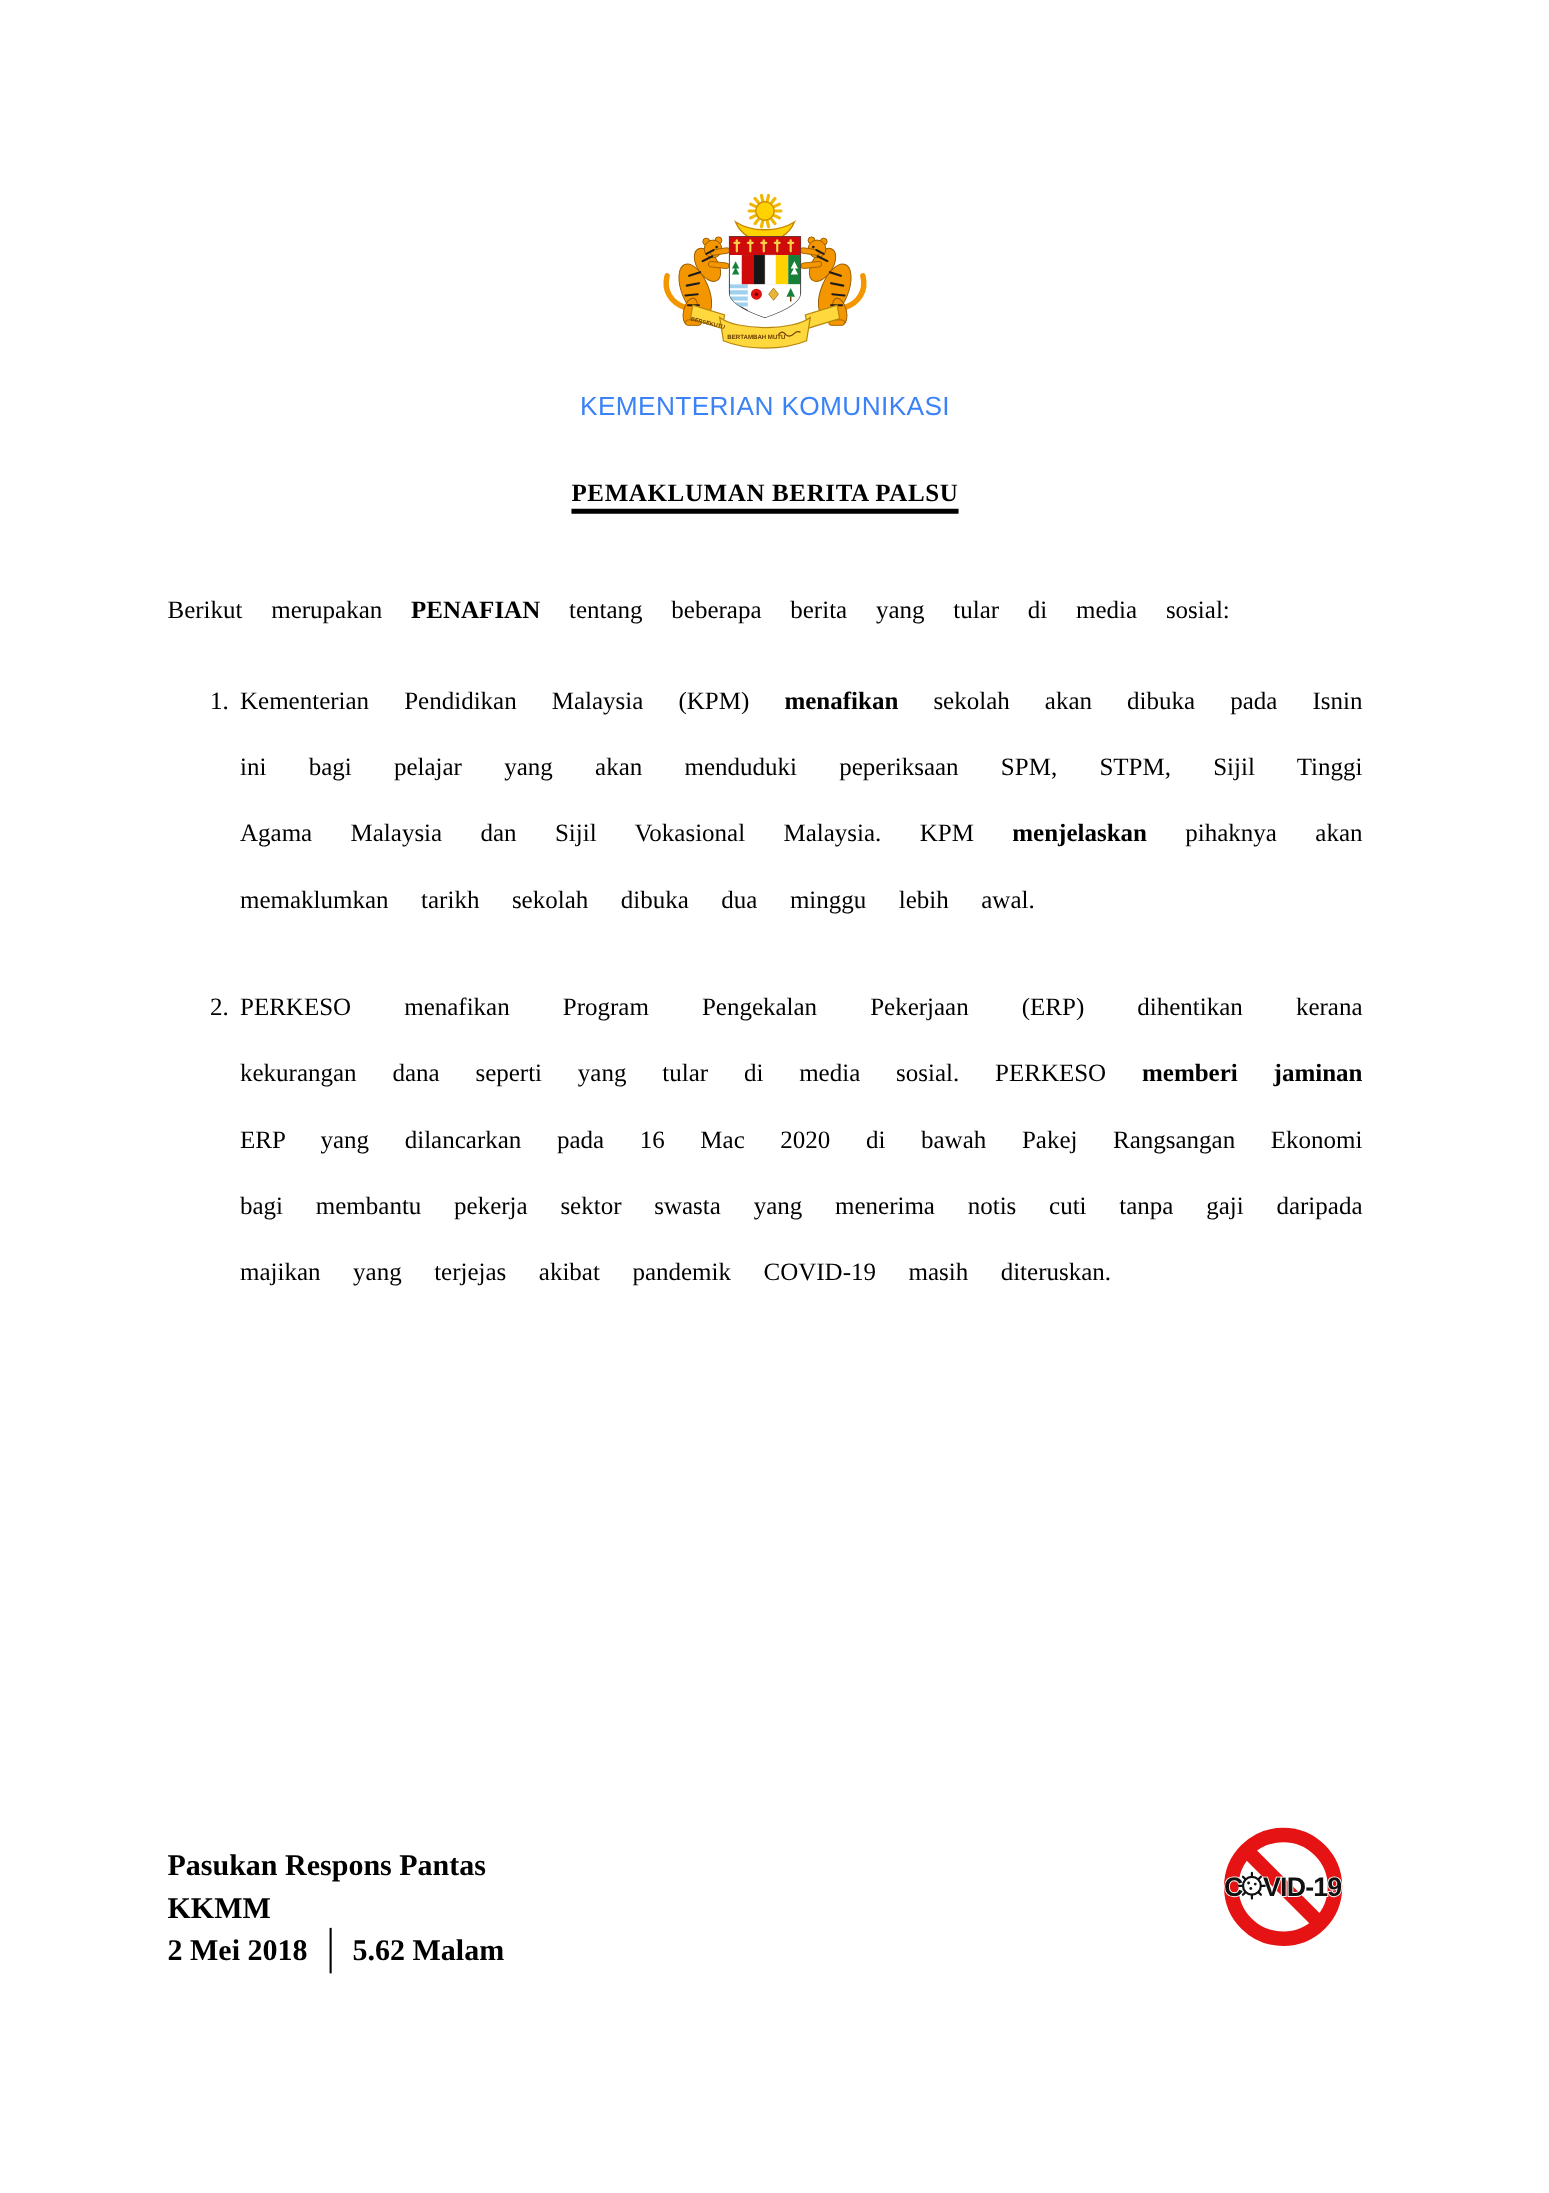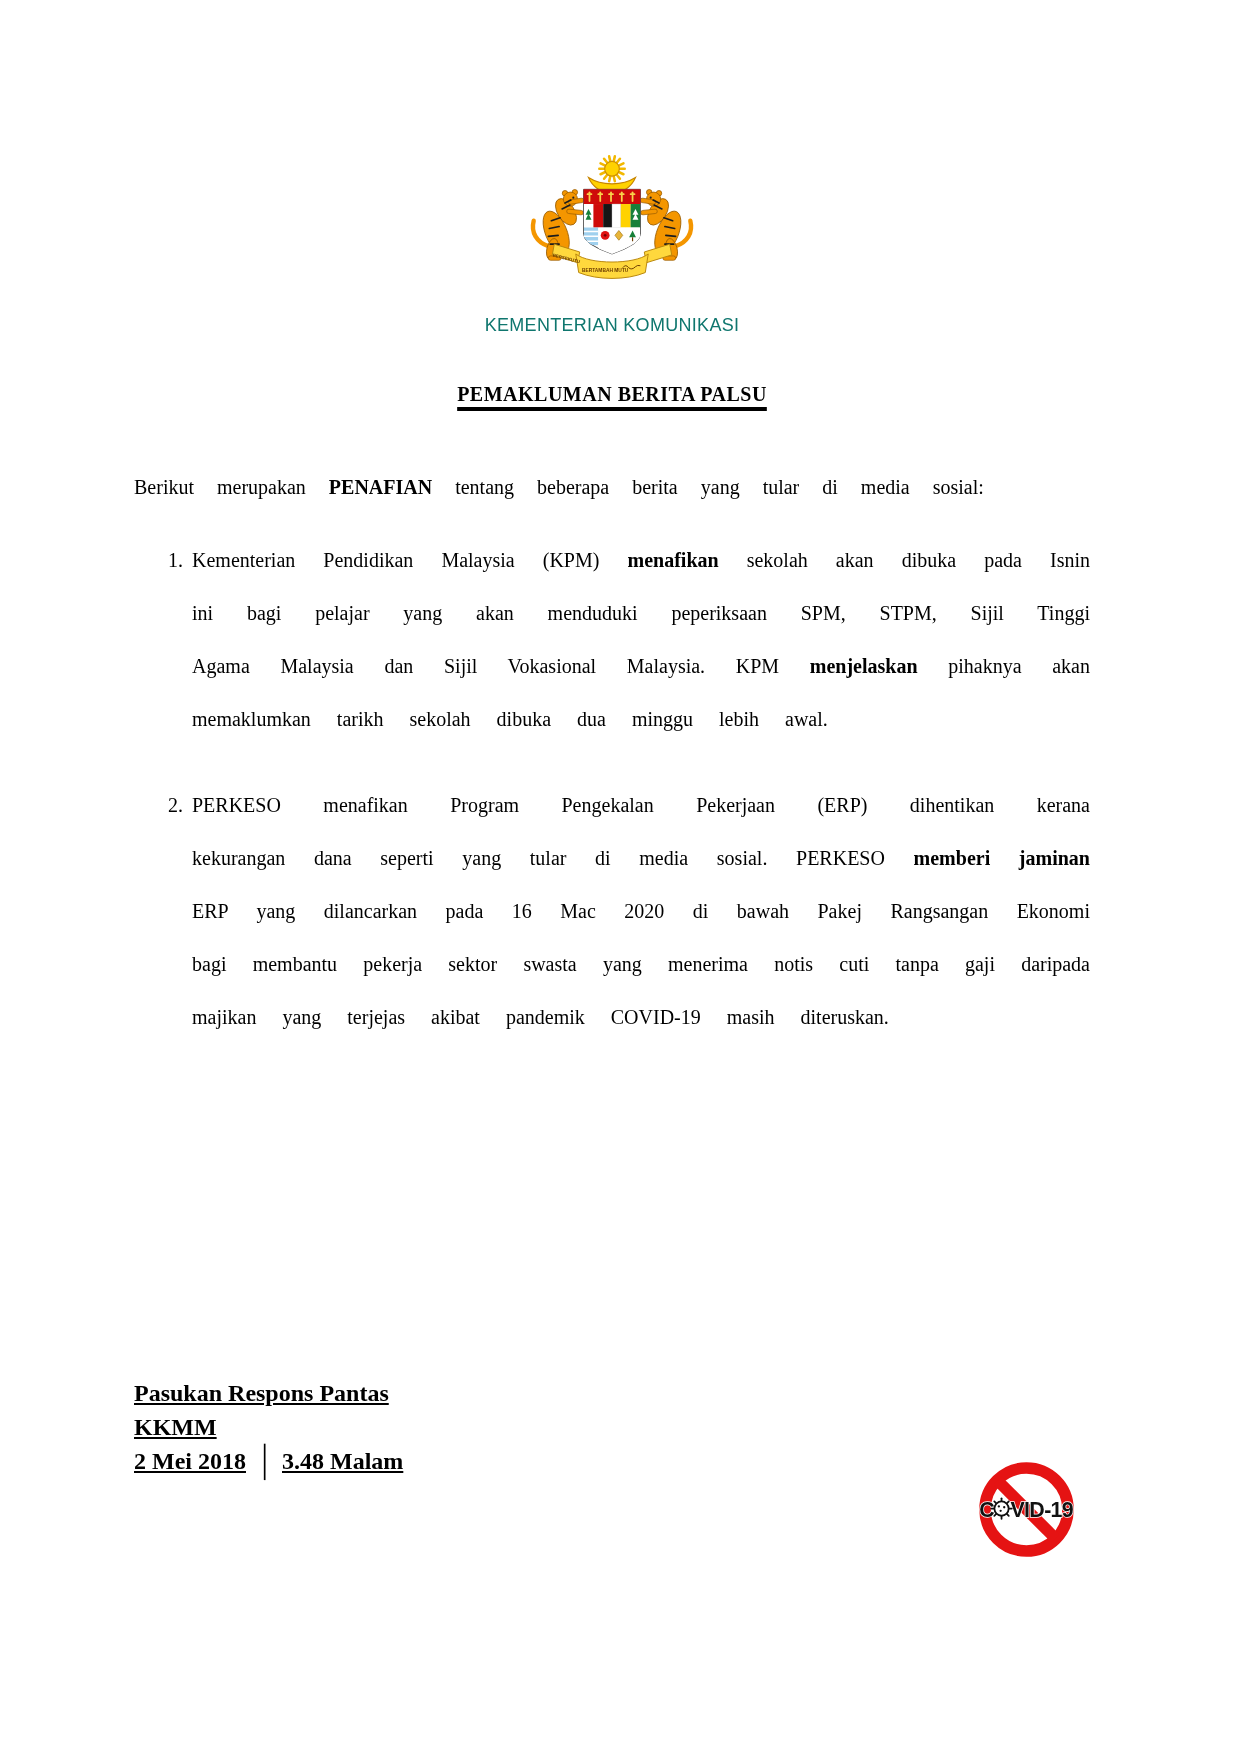--- a/index.html
+++ b/index.html
@@ -11,22 +11,22 @@
     font-family:"Liberation Serif", serif;
     color:#000;
     overflow:hidden;
   }
   .content { padding:0 149px 0 134px; }
 
   .logo-block { text-align:center; padding-top:150px; }
   .crest { width:186px; height:157px; display:inline-block; }
   .ministry-name {
     font-family:"Liberation Sans", sans-serif;
-    font-size:18px; line-height:20px;
-    color:#0f766e; letter-spacing:0.3px;
+    font-size:21px; line-height:20px;
+    color:#3b82f6; letter-spacing:0.3px;
     margin-top:4px;
   }
 
   .doc-title {
     margin-top:48px;
     text-align:center;
     font-size:20px; font-weight:bold;
     text-decoration:underline;
     text-decoration-thickness:3.5px;
     text-underline-offset:6px;
@@ -41,22 +41,22 @@
   .list-item {
     position:relative;
     padding-left:58px;
     word-spacing:21px;
     margin-top:16px;
   }
   .list-item .num { position:absolute; left:34px; word-spacing:0; }
   .list-item.second { margin-top:33px; }
 
   .footer {
-    position:absolute; left:134px; top:1376px;
-    font-size:24px; font-weight:bold; line-height:34px;text-decoration:underline;
+    position:absolute; left:134px; top:1476px;
+    font-size:24px; font-weight:bold; line-height:34px;
   }
   .footer .sep { display:inline-block; padding:0 9px 0 10px; font-weight:normal; transform:scaleY(1.25); transform-origin:center; }
 
   .covid-badge { position:absolute; left:973px; top:1456px; width:107px; height:107px; }
 </style>
 </head>
 <body>
 
 <div class="page">
   <div class="content">
@@ -168,21 +168,21 @@
       <div class="body-text list-item second">
         <span class="num">2.</span><span>PERKESO menafikan Program Pengekalan Pekerjaan (ERP) dihentikan kerana kekurangan dana seperti yang tular di media sosial. PERKESO </span><span class="bold">memberi jaminan</span><span> ERP yang dilancarkan pada 16 Mac 2020 di bawah Pakej Rangsangan Ekonomi bagi membantu pekerja sektor swasta yang menerima notis cuti tanpa gaji daripada majikan yang terjejas akibat pandemik COVID-19 masih diteruskan.</span>
       </div>
     </div>
 
   </div>
 
   <div class="footer">
     <div>Pasukan Respons Pantas</div>
     <div>KKMM</div>
-    <div><span>2 Mei 2018</span><span class="sep">│</span><span>3.48 Malam</span></div>
+    <div><span>2 Mei 2018</span><span class="sep">│</span><span>5.62 Malam</span></div>
   </div>
 
   <svg class="covid-badge" viewBox="0 0 120 120" aria-hidden="true">
     <circle cx="60" cy="60" r="46.5" fill="none" stroke="#e51313" stroke-width="13"></circle>
     <line x1="27.5" y1="27.5" x2="92.5" y2="92.5" stroke="#e51313" stroke-width="13"></line>
     <g font-family="Liberation Sans, sans-serif" font-weight="bold" font-size="24" style="paint-order:stroke" stroke="#ffffff" stroke-width="1.6" fill="#111">
       <text x="7" y="68" textLength="17" lengthAdjust="spellingAndGlyphs">C</text>
       <text x="42" y="68" textLength="71" lengthAdjust="spellingAndGlyphs">VID-19</text>
     </g>
     <g>

